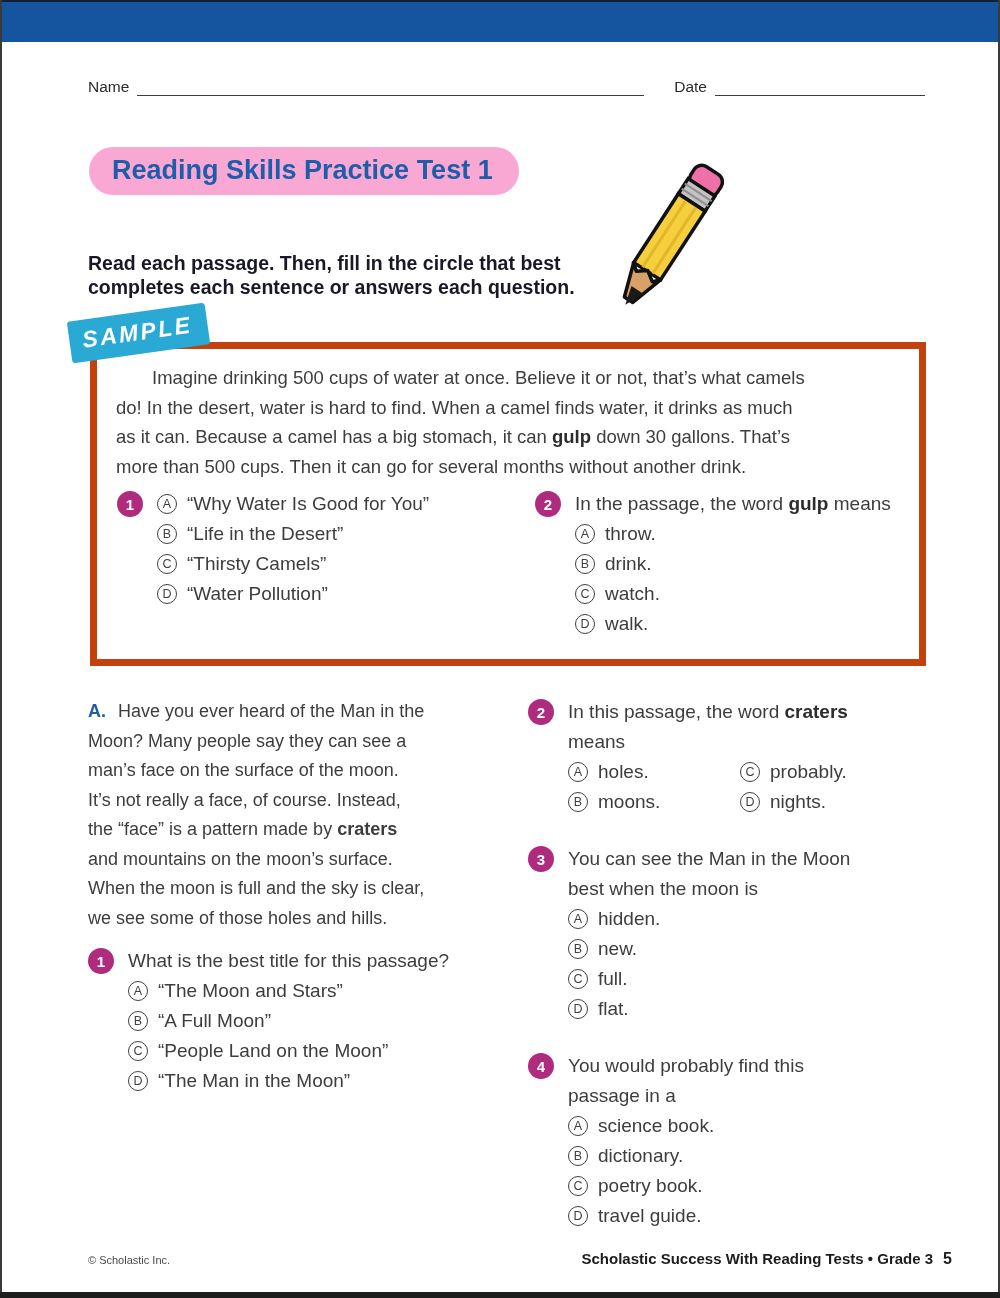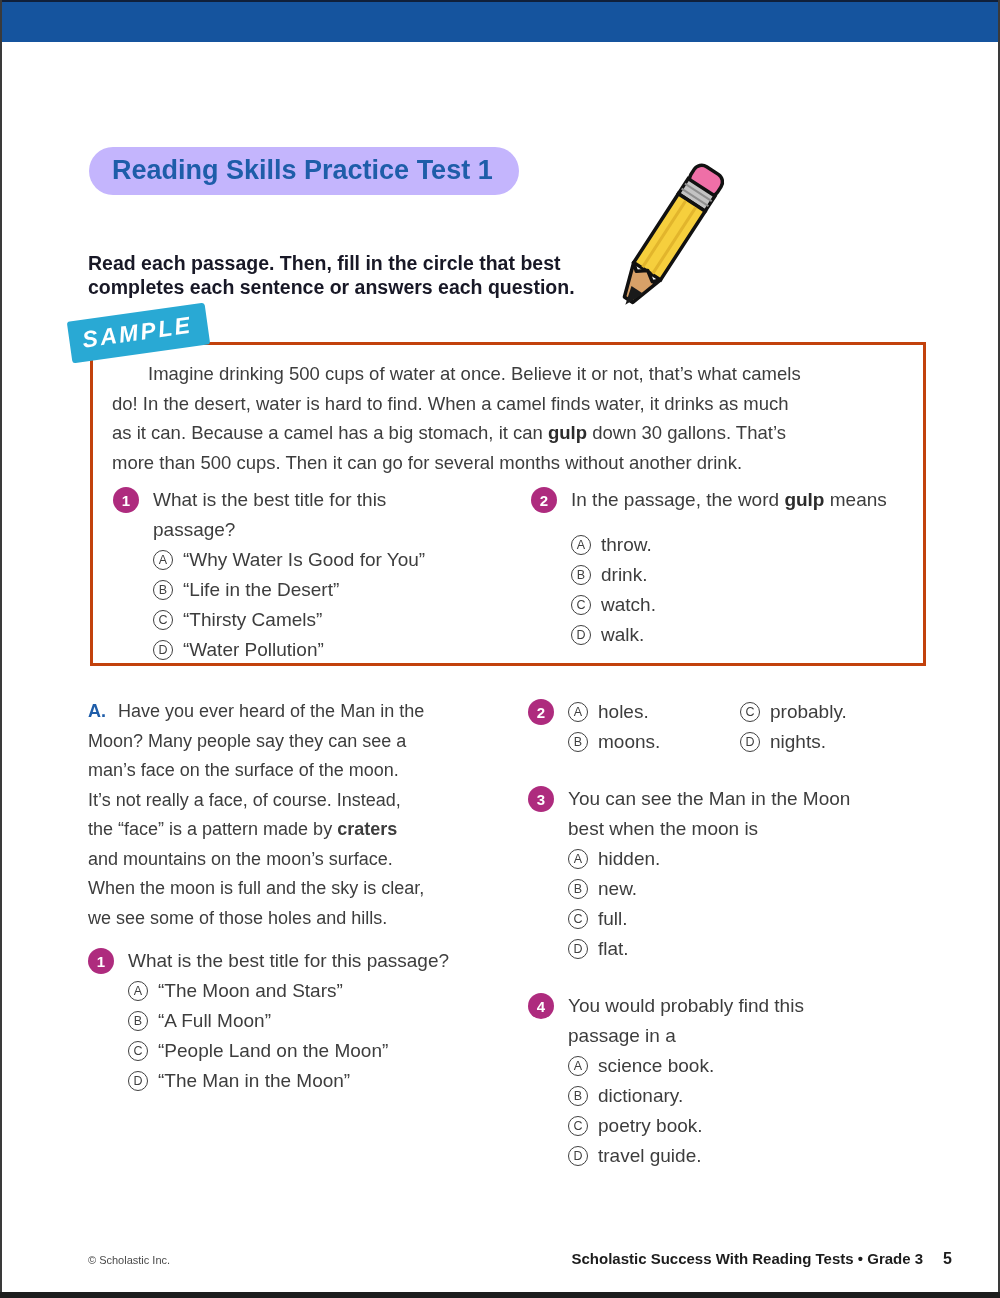--- a/index.html
+++ b/index.html
@@ -10,33 +10,33 @@
   .bottom-bar{position:absolute;left:0;right:0;bottom:0;height:6px;background:#1d1d1d;}
   .top-bar{position:absolute;left:0;right:0;top:0;height:40px;background:#15549e;border-top:2px solid #10203a;}
 
   .name-row{position:absolute;left:88px;right:75px;top:78px;display:flex;align-items:flex-end;
             font-size:15.5px;color:#2b2b2b;}
   .blank-line{border-bottom:1.8px solid #3f3f3f;height:16px;}
   .name-line{flex:1;margin-left:8px;}
   .date-label{margin-left:30px;}
   .date-line{width:210px;margin-left:8px;}
 
-  .title-pill{position:absolute;left:89px;top:147px;background:#c4b5fd;color:#1e5da9;
+  .title-pill{position:absolute;left:89px;top:147px;background:#f9a8d4;color:#1e5da9;
               font-weight:bold;font-size:27px;padding:8px 26px 9px 23px;border-radius:26px;}
   .main-title{position:absolute;left:87px;top:192px;color:#6bbf4a;font-size:41px;font-weight:bold;letter-spacing:.5px;}
   .instructions{position:absolute;left:88px;top:251px;width:500px;font-size:19.5px;font-weight:bold;
                 color:#181826;line-height:24px;white-space:pre-line;}
 
   .pencil{position:absolute;left:595px;top:156px;}
 
   .stamp{position:absolute;left:69px;top:312px;transform:rotate(-8deg);background:#29a9d4;color:#fff;
          font-weight:bold;font-style:italic;font-size:23px;letter-spacing:2.5px;padding:7px 15px 8px 13px;
          border-radius:3px;z-index:2;}
 
-  .sample-box{position:absolute;left:90px;top:342px;width:836px;height:324px;border:3px solid #c2410c;
+  .sample-box{position:absolute;left:90px;top:342px;width:836px;height:324px;border:7px solid #c2410c;
               box-sizing:border-box;background:#fff;}
   .sample-passage{margin:14px 16px 8px 19px;font-size:18.5px;line-height:29.5px;color:#3d3d3d;
                   text-indent:36px;white-space:pre-line;}
   .sample-passage b, .q-text b{font-weight:bold;color:#2c2c2c;}
   .sample-questions{display:flex;margin:6px 14px 0 20px;}
   .sq1{width:418px;flex:none;}
   .sq2{flex:1;}
 
   .q{display:grid;grid-template-columns:27px 1fr;column-gap:13px;font-size:19px;color:#3d3d3d;}
   .q-badge{width:26px;height:26px;border-radius:50%;background:#ae2b7e;color:#fff;font-size:15px;
@@ -49,33 +49,39 @@
   .opts-grid{grid-column:2;display:grid;grid-auto-flow:column;grid-template-rows:repeat(2,30px);
              grid-template-columns:172px auto;}
 
   .passage-a{position:absolute;left:88px;top:697px;width:428px;font-size:18px;line-height:29.5px;
              color:#3d3d3d;white-space:pre-line;}
   .passage-label{color:#1e5da9;font-weight:bold;margin-right:12px;}
   .q1-main{position:absolute;left:88px;top:946px;width:440px;}
   .right-col{position:absolute;left:528px;top:697px;width:412px;display:flex;flex-direction:column;gap:27px;}
 
   .footer-copyright{position:absolute;left:88px;top:1254px;font-size:11px;color:#4a4a4a;}
-  .footer-right{position:absolute;right:48px;top:1250px;display:flex;align-items:baseline;gap:20px;}
+  .footer-right{position:absolute;right:48px;top:1250px;display:flex;align-items:baseline;gap:10px;}
   .footer-book{font-size:15px;font-weight:bold;color:#1c1c1c;}
   .footer-page{font-size:16px;font-weight:bold;color:#1c1c1c;}
 </style>
 </head>
 <body>
 
 <div class="page">
   <div class="top-bar"></div>
   <div class="edge-left"></div>
   <div class="edge-right"></div>
   <div class="bottom-bar"></div>
 
+  <div class="name-row">
+    <span>Name</span>
+    <span class="blank-line name-line"></span>
+    <span class="date-label">Date</span>
+    <span class="blank-line date-line"></span>
+  </div>
 
   <div class="title-pill">Reading Skills Practice Test 1</div>
   <div class="instructions">Read each passage. Then, fill in the circle that best
 completes each sentence or answers each question.</div>
 
   <svg class="pencil" width="150" height="168" viewBox="0 0 150 168">
     <g transform="rotate(33 75 80)">
       <rect x="59" y="2" width="32" height="24" rx="9" fill="#ef6fa7" stroke="#111" stroke-width="3.5"></rect>
       <rect x="59" y="22" width="32" height="18" fill="#c3c3c3" stroke="#111" stroke-width="3.5"></rect>
       <line x1="59" y1="28" x2="91" y2="28" stroke="#8f8f8f" stroke-width="2"></line>
@@ -91,22 +97,20 @@
   <div class="stamp">SAMPLE</div>
 
   <div class="sample-box">
     <div class="sample-passage"><span>Imagine drinking 500 cups of water at once. Believe it or not, that’s what camels
 do! In the desert, water is hard to find. When a camel finds water, it drinks as much
 as it can. Because a camel has a big stomach, it can </span><b>gulp</b><span> down 30 gallons. That’s
 more than 500 cups. Then it can go for several months without another drink.</span></div>
     <div class="sample-questions">
       <div class="q sq1">
         <div class="q-badge">1</div>
-        <div class="q-text">What is the best title for this
-passage?</div>
         <div class="opts">
           <div class="opt">
               <span class="bubble">A</span>
               <span>“Why Water Is Good for You”</span>
             </div>
           <div class="opt">
               <span class="bubble">B</span>
               <span>“Life in the Desert”</span>
             </div>
           <div class="opt">
@@ -172,20 +176,22 @@
       <div class="opt">
           <span class="bubble">D</span>
           <span>“The Man in the Moon”</span>
         </div>
     </div>
   </div>
 
   <div class="right-col">
     <div class="q">
       <div class="q-badge">2</div>
+      <div class="q-text"><span>In this passage, the word </span><b>craters</b><span>
+means</span></div>
       <div class="opts-grid">
         <div class="opt">
             <span class="bubble">A</span>
             <span>holes.</span>
           </div>
         <div class="opt">
             <span class="bubble">B</span>
             <span>moons.</span>
           </div>
         <div class="opt">

